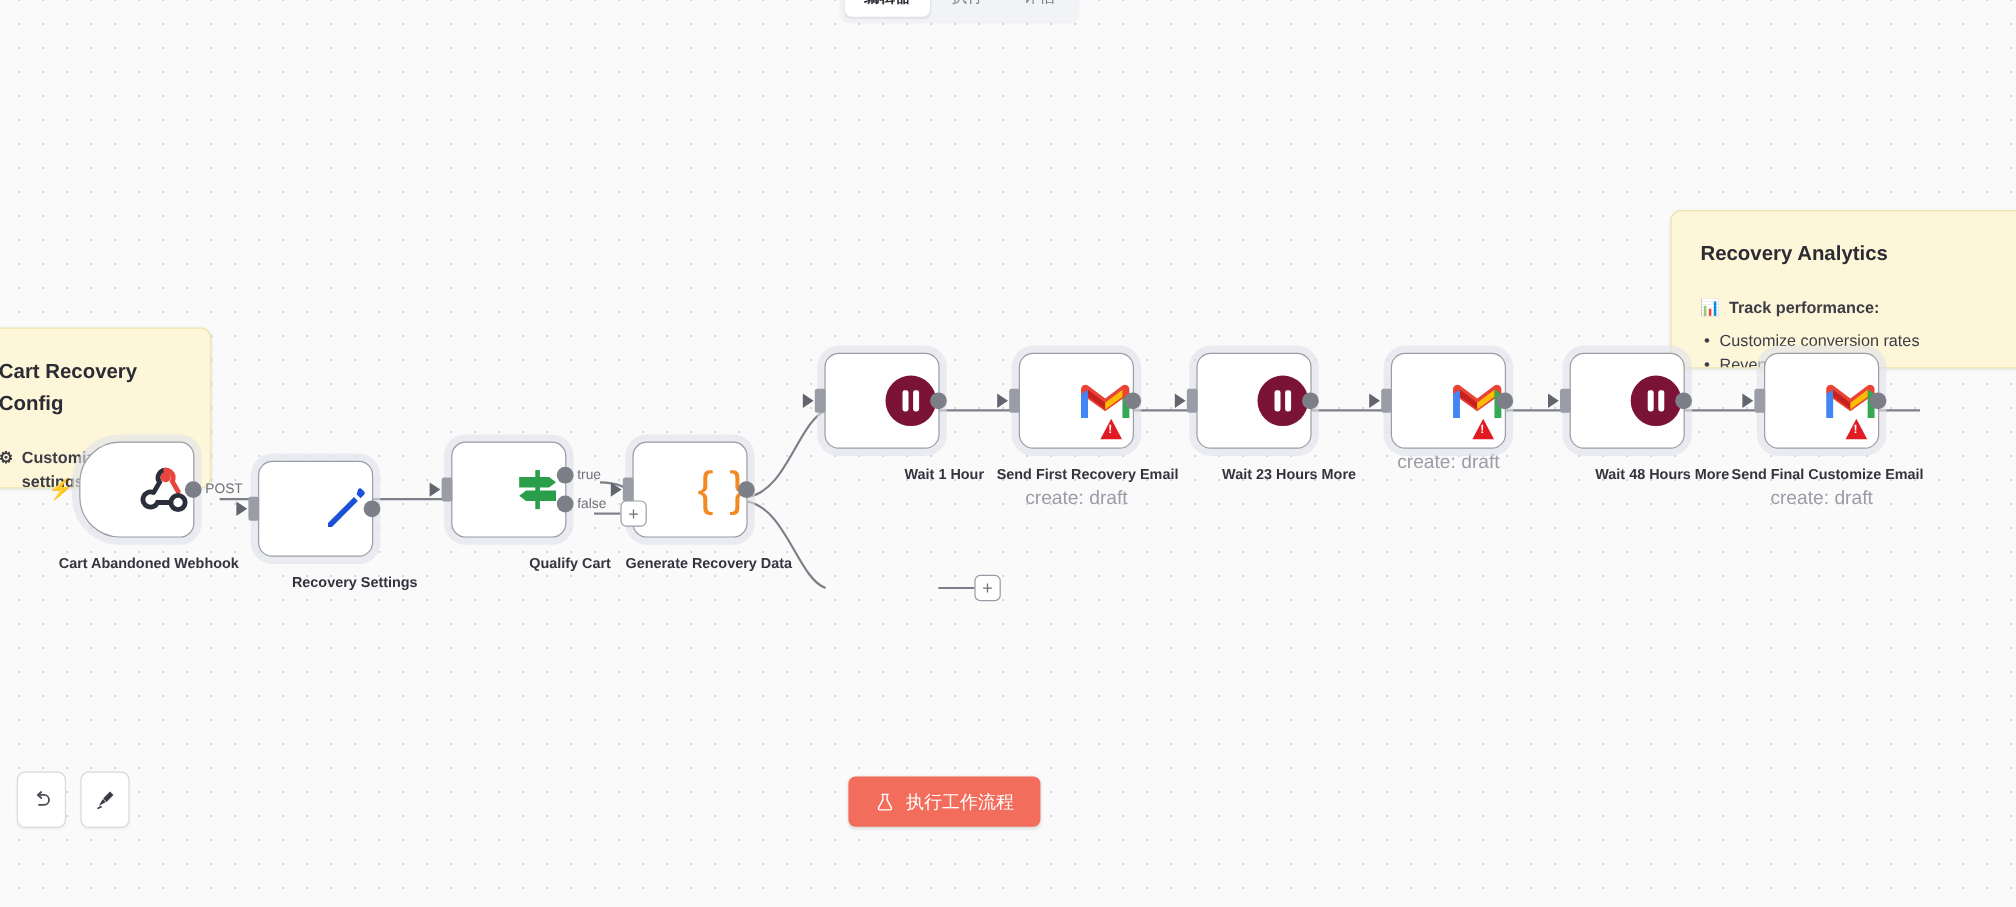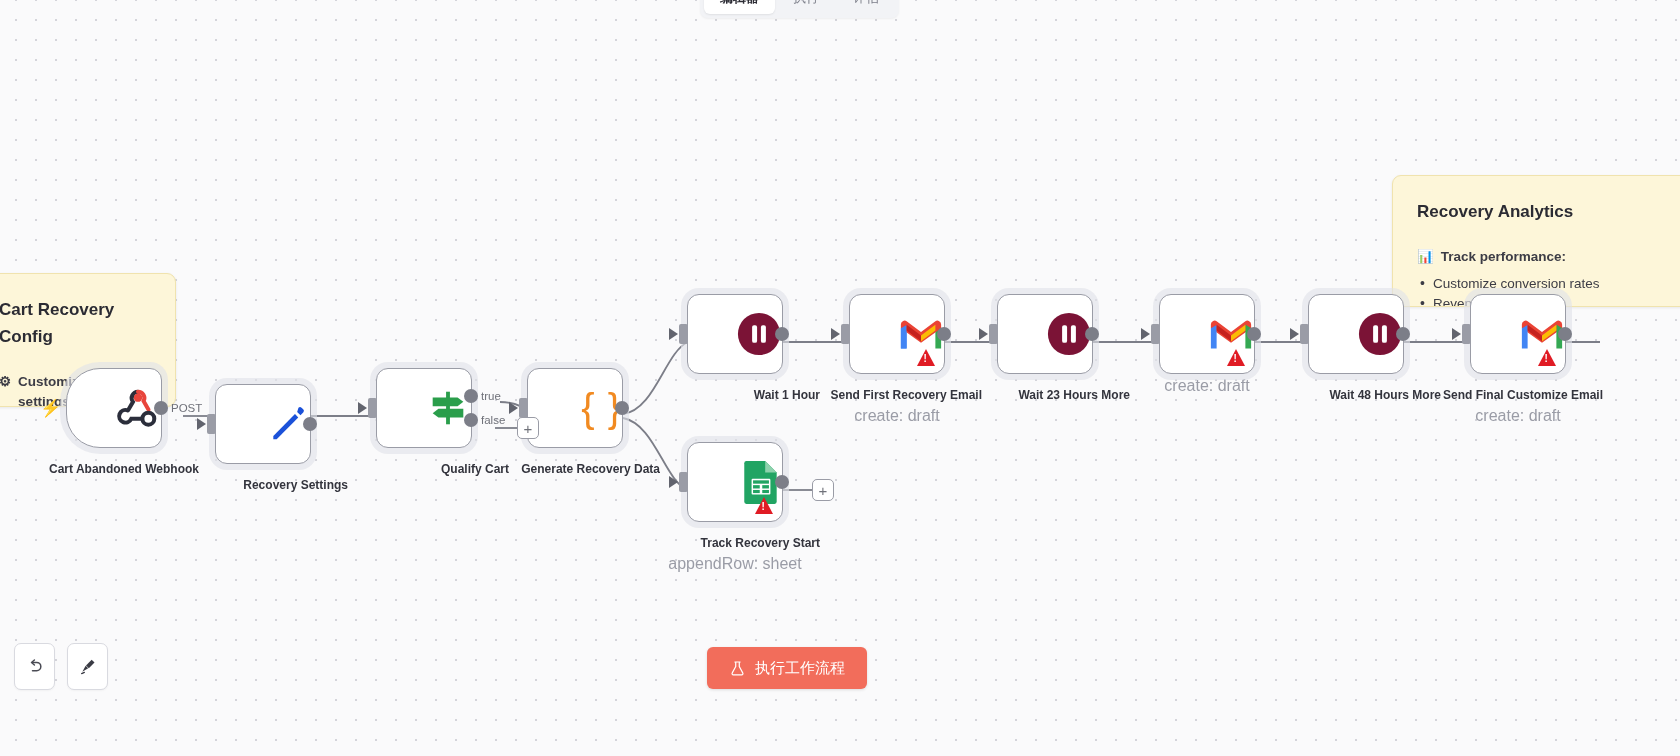--- a/index.html
+++ b/index.html
@@ -379,39 +379,20 @@
         <path d="M24 25.6 L9 14.4 v-6 L24 19.6 Z" fill="#c5221f"></path>
         <path d="M24 25.6 L39 14.4 v-6 L24 19.6 Z" fill="#fbbc04"></path>
       </svg>
       <span class="warn-badge"></span>
       <span class="port-out"></span>
     </div>
     <div class="caption">Send Final Customize Email</div>
     <div class="subtitle">create: draft</div>
   </div>
 
-  <div class="node" style="left:687px; top:442px;">
-    <div class="box">
-      <span class="port-in"></span>
-      <svg width="42" height="46" viewBox="0 0 36 44">
-        <path d="M4 2 h18 l11 11 v28 a2 2 0 0 1 -2 2 H4 a2 2 0 0 1 -2 -2 V4 a2 2 0 0 1 2 -2 Z" fill="#21a463"></path>
-        <path d="M22 2 l11 11 h-11 Z" fill="#8ed2ad"></path>
-        <rect x="9" y="19" width="18" height="15" rx="1" fill="#ffffff"></rect>
-        <rect x="10.4" y="20.4" width="15.2" height="3.2" fill="#21a463"></rect>
-        <rect x="10.4" y="25" width="6.4" height="3.2" fill="#21a463"></rect>
-        <rect x="19.2" y="25" width="6.4" height="3.2" fill="#21a463"></rect>
-        <rect x="10.4" y="29.6" width="6.4" height="3" fill="#21a463"></rect>
-        <rect x="19.2" y="29.6" width="6.4" height="3" fill="#21a463"></rect>
-      </svg>
-      <span class="warn-badge"></span>
-      <span class="port-out"></span>
-    </div>
-    <div class="caption">Track Recovery Start</div>
-    <div class="subtitle">appendRow: sheet</div>
-  </div>
 
   <div class="plus-stub" style="left:812px; top:479px;">+</div>
 
   <div class="bottom-tools">
     <div class="tool-btn">
       <svg width="20" height="20" viewBox="0 0 24 24">
         <path d="M8.5 6.5 H14 a5 5 0 0 1 0 10 H9" stroke="#4a4b54" stroke-width="1.8" fill="none" stroke-linecap="round"></path>
         <path d="M11.3 3.6 L7.8 6.6 L11.3 9.6" stroke="#4a4b54" stroke-width="1.8" fill="none" stroke-linecap="round" stroke-linejoin="round"></path>
       </svg>
     </div>

